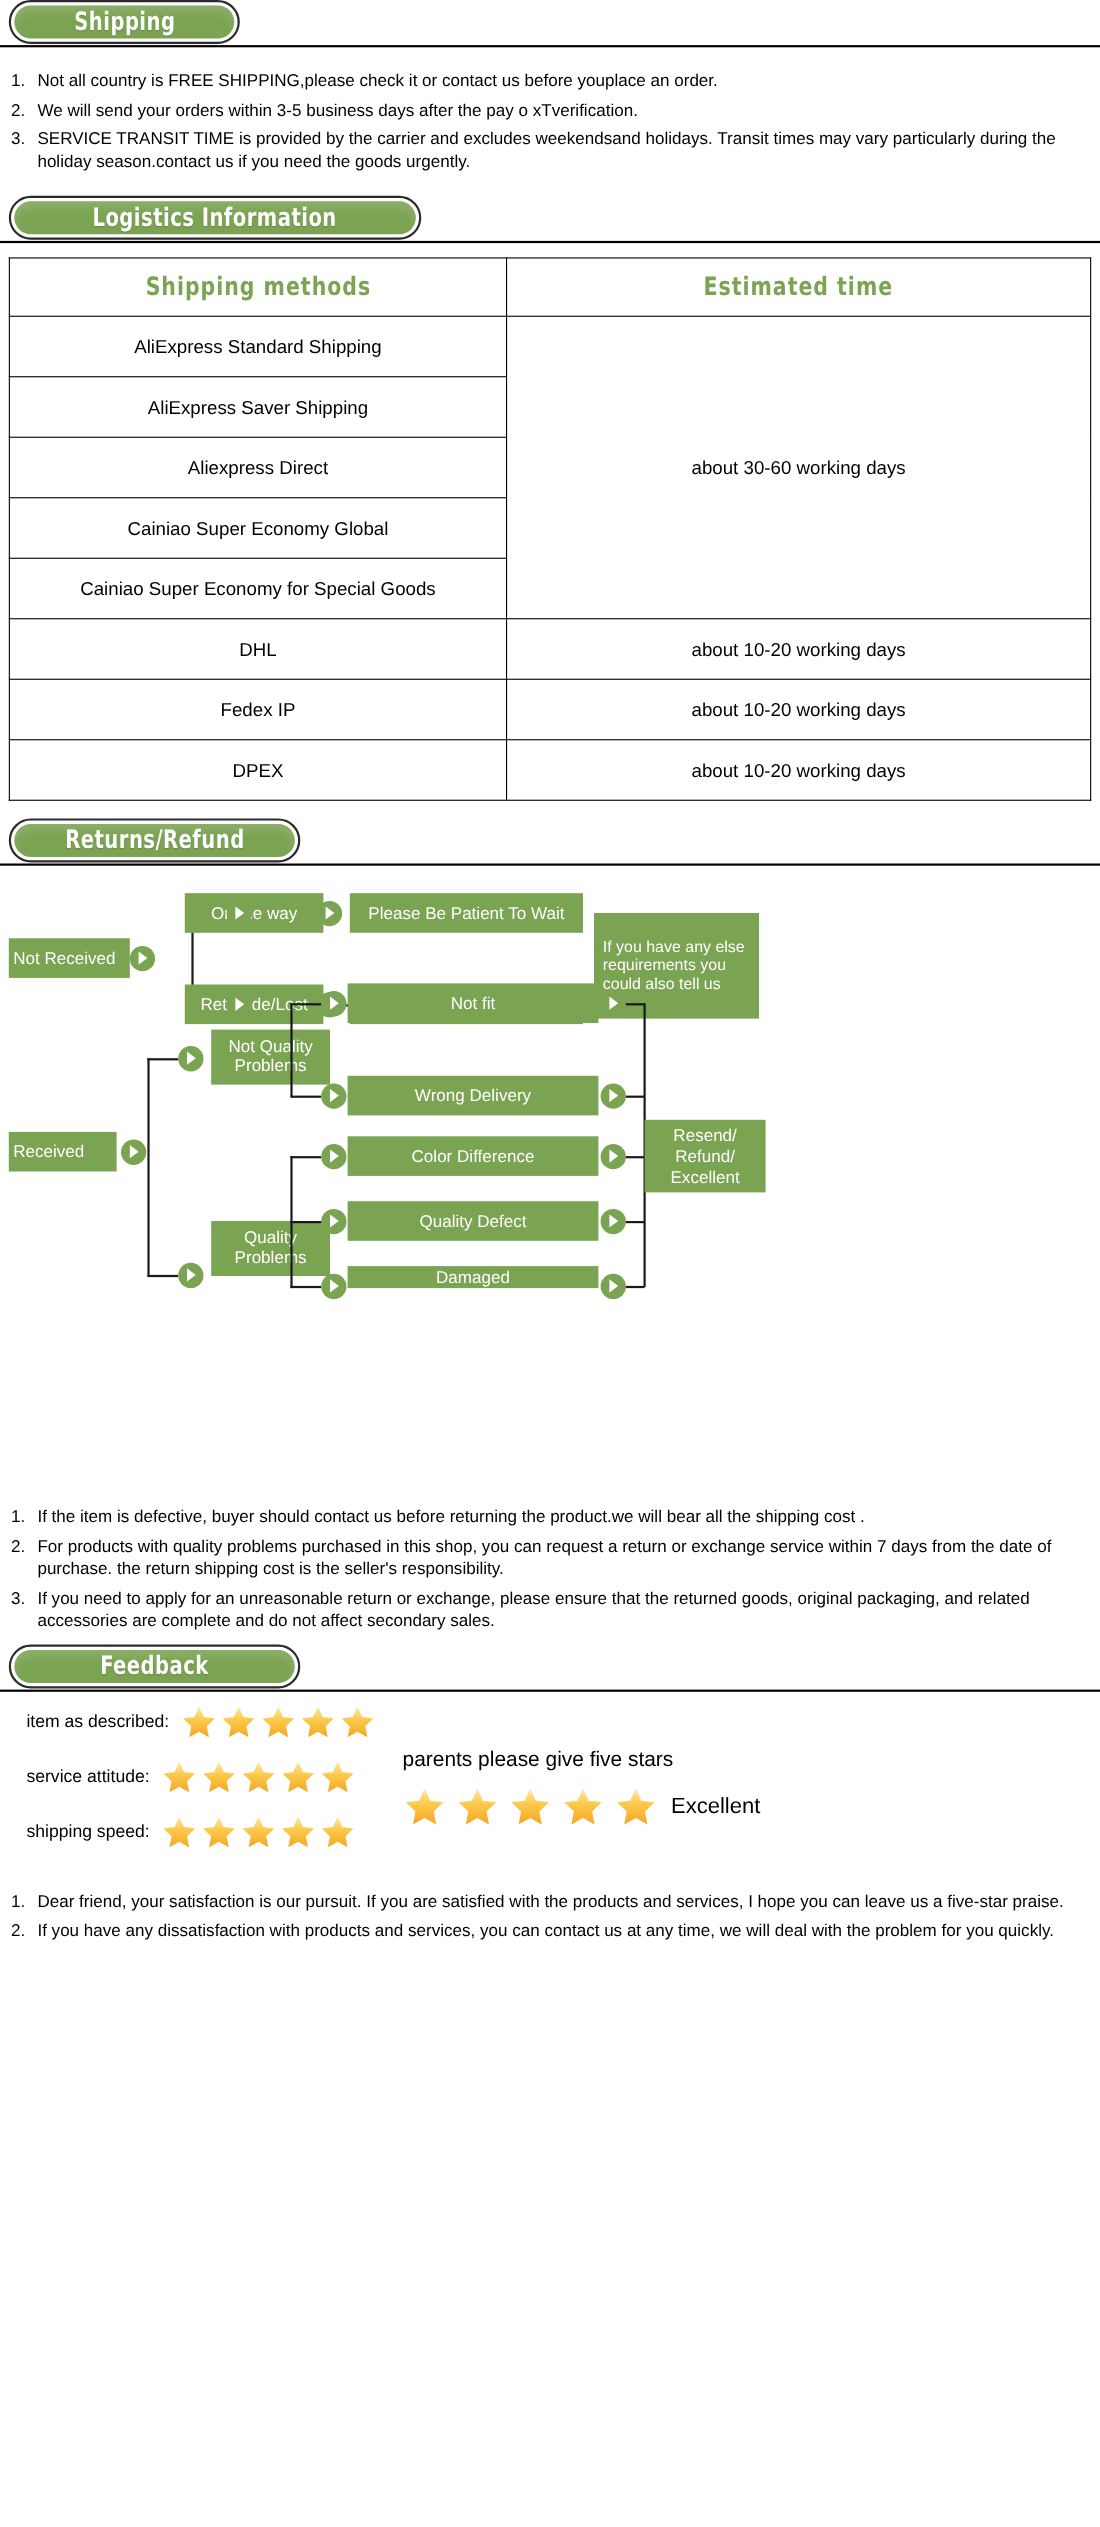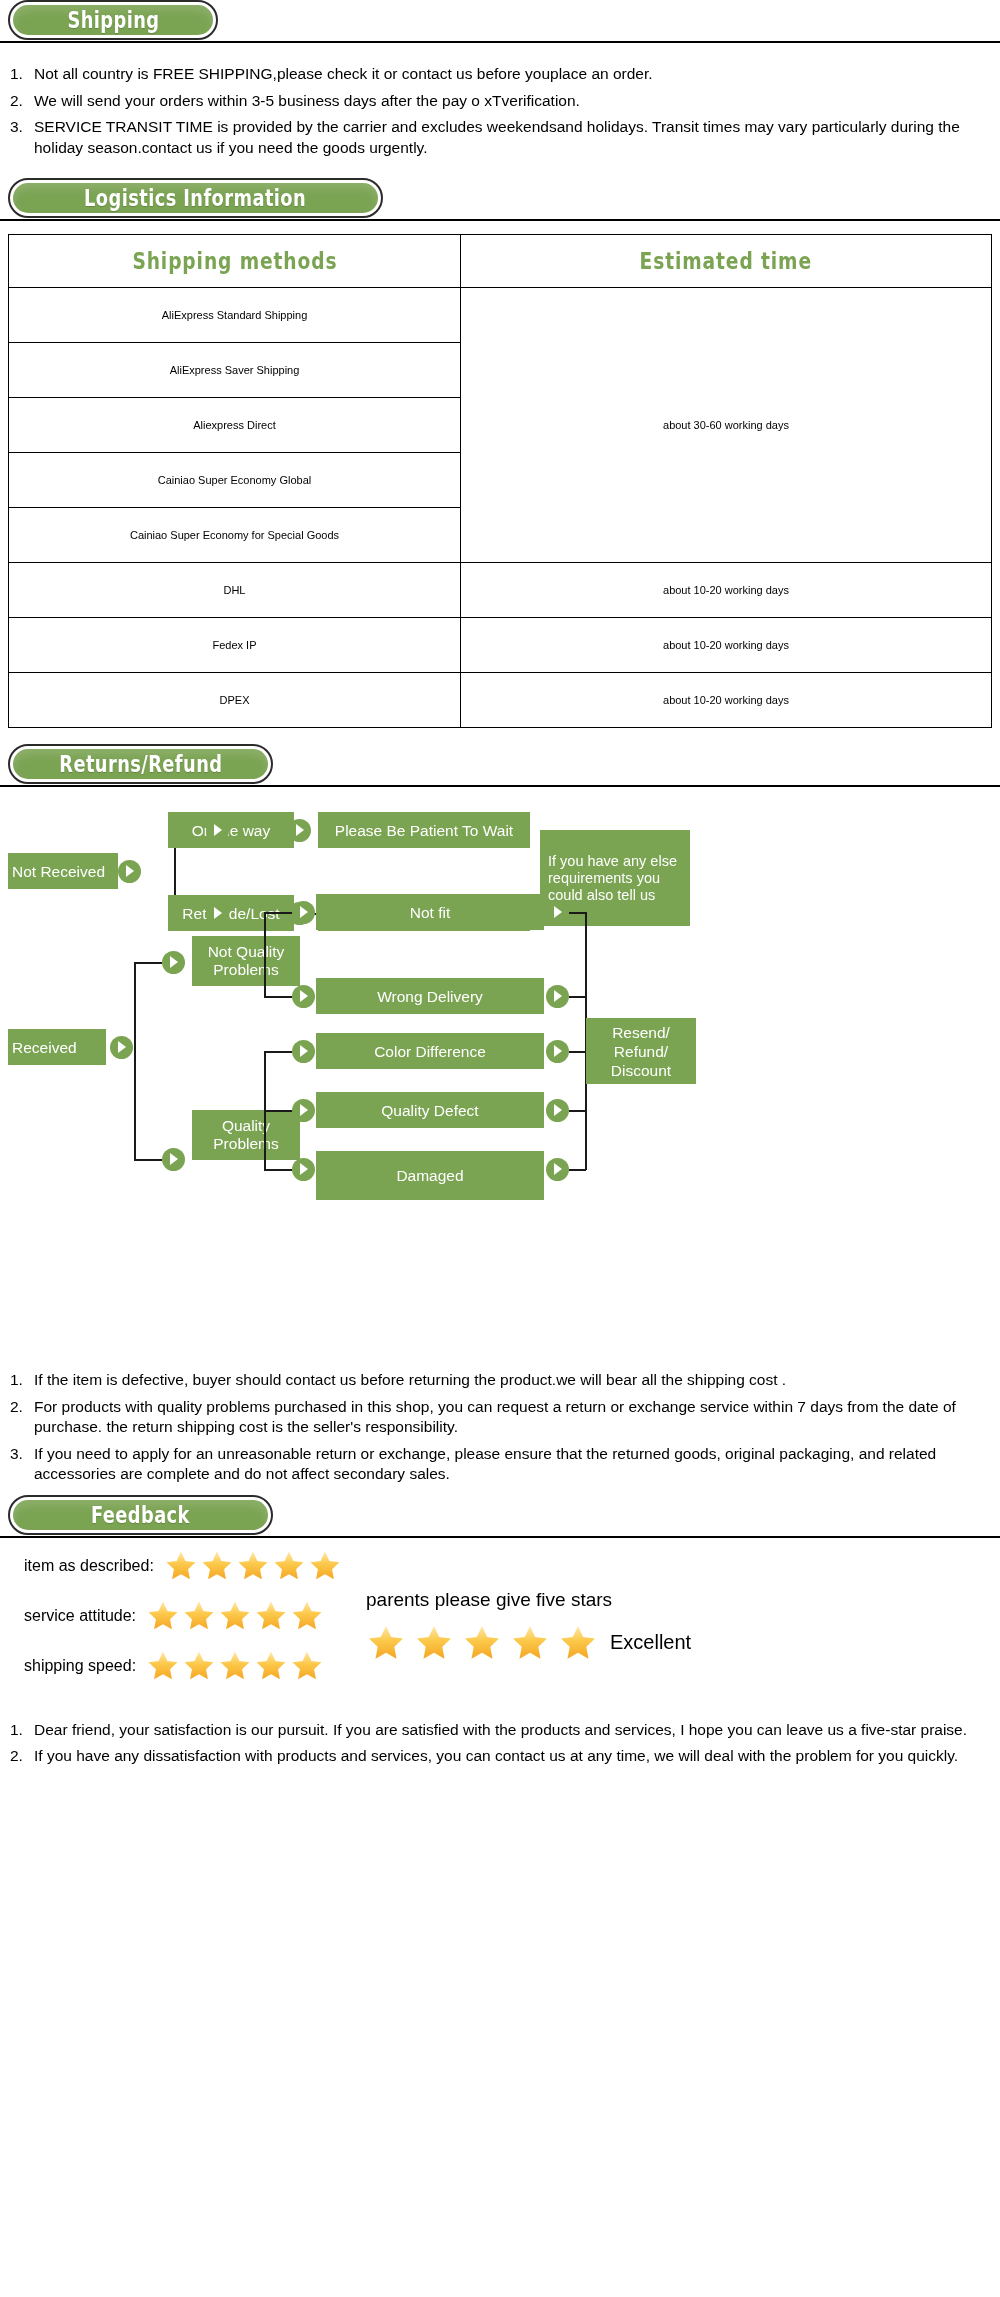--- a/index.html
+++ b/index.html
@@ -52,21 +52,21 @@
     border:1.5px solid #000;text-align:center;vertical-align:middle;
     font-weight:normal;
   }
   table.logi col.c1{width:452px;}
   table.logi th{height:50px;}
   .th-text{
     color:#7aa352;font-weight:bold;font-size:23px;
     font-family:"DejaVu Sans Condensed","Liberation Sans",sans-serif;
     transform:scaleX(.9);display:inline-block;letter-spacing:1px;
   }
-  table.logi td{height:46px;font-size:11px;line-height:19px;padding:4px 6px;}
+  table.logi td{height:46px;font-size:17px;line-height:19px;padding:4px 6px;}
   td.est{font-size:17px;}
 
   
   .flow{position:relative;width:1000px;}
   .node{
     position:absolute;background:#7aa352;color:#fff;
     display:flex;align-items:center;justify-content:center;
     text-align:center;font-size:15.5px;line-height:19px;box-sizing:border-box;
     padding:2px 6px;
   }
@@ -245,38 +245,38 @@
     <div class="ln h" style="left:264px;top:375px;width:28px;"></div>
     <div class="arrow" style="left:292px;top:246px;"></div>
     <div class="arrow" style="left:292px;top:305px;"></div>
     <div class="arrow" style="left:292px;top:364px;"></div>
     <div class="node" style="left:316px;top:239px;width:228px;height:36px;">
         <span>Color Difference</span>
       </div>
     <div class="node" style="left:316px;top:298px;width:228px;height:36px;">
         <span>Quality Defect</span>
       </div>
-    <div class="node" style="left:316px;top:357px;width:228px;height:49px;">
+    <div class="node" style="left:316px;top:357px;width:228px;height:20px;">
         <span>Damaged</span>
       </div>
 
     <div class="arrow" style="left:546px;top:107px;"></div>
     <div class="arrow" style="left:546px;top:191px;"></div>
     <div class="arrow" style="left:546px;top:246px;"></div>
     <div class="arrow" style="left:546px;top:305px;"></div>
     <div class="arrow" style="left:546px;top:364px;"></div>
     <div class="ln h" style="left:569px;top:118px;width:17px;"></div>
     <div class="ln h" style="left:569px;top:202px;width:17px;"></div>
     <div class="ln h" style="left:569px;top:257px;width:17px;"></div>
     <div class="ln h" style="left:569px;top:316px;width:17px;"></div>
     <div class="ln h" style="left:569px;top:375px;width:17px;"></div>
     <div class="ln v" style="left:585px;top:118px;height:258px;"></div>
 
     <div class="node" style="left:586px;top:224px;width:110px;height:66px;line-height:19px;padding:4px;">
-        <span>Resend/ Refund/ Discount</span>
+        <span>Resend/ Refund/ Excellent</span>
       </div>
   </div>
 
   <ol class="notes tight" style="margin-top:4px;">
     <li><span class="num">1.</span><span>If the item is defective, buyer should contact us before returning the product.we will bear all the shipping cost .</span></li>
     <li><span class="num">2.</span><span>For products with quality problems purchased in this shop, you can request a return or exchange service within 7 days from the date of purchase. the return shipping cost is the seller's responsibility.</span></li>
     <li><span class="num">3.</span><span>If you need to apply for an unreasonable return or exchange, please ensure that the returned goods, original packaging, and related accessories are complete and do not affect secondary sales.</span></li>
   </ol>
 
   <div class="banner-wrap" style="margin-top:10px;">

